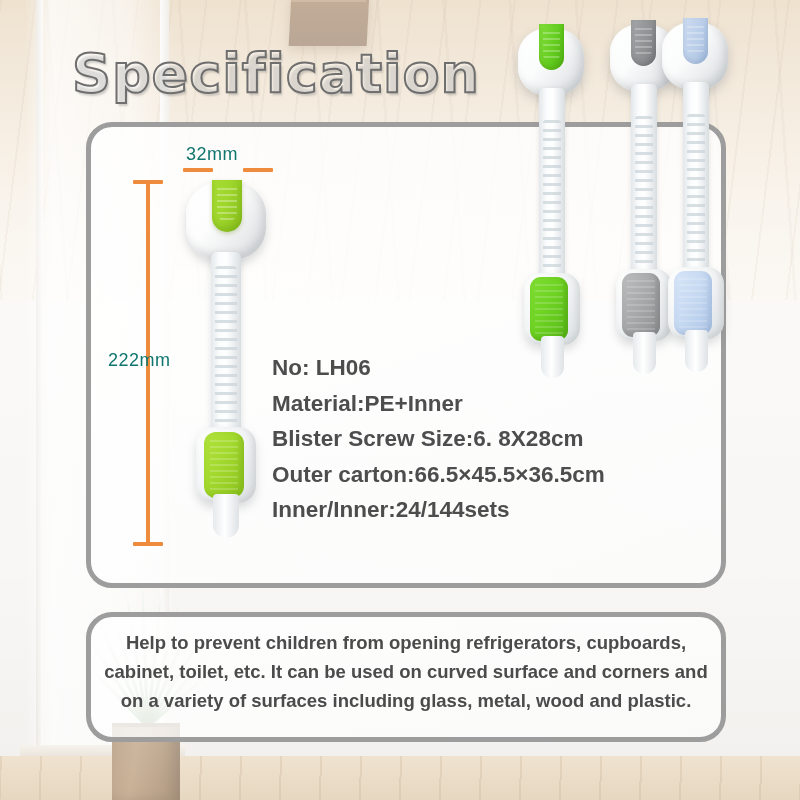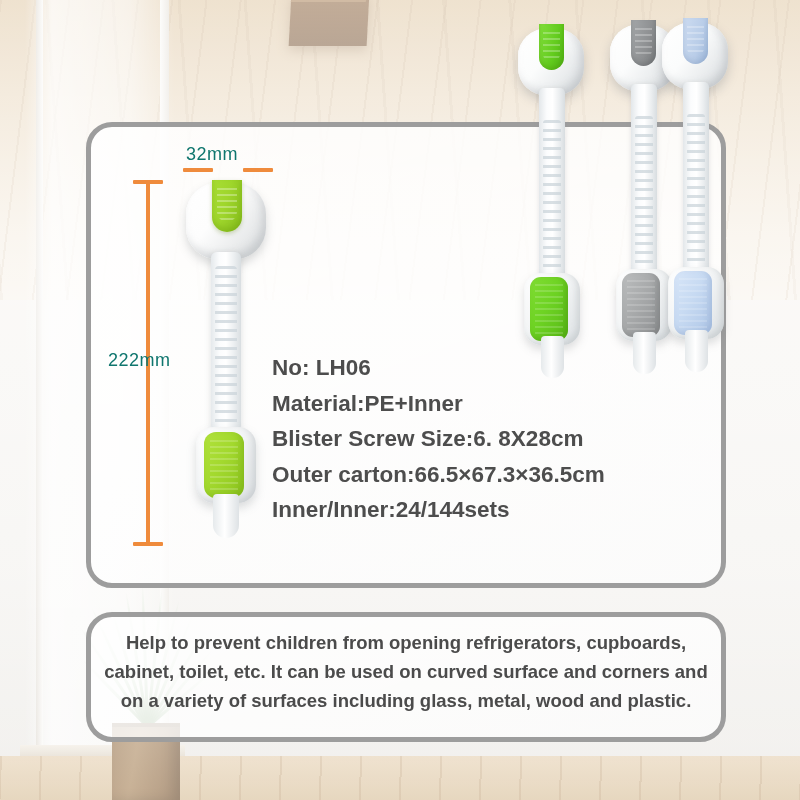--- a/index.html
+++ b/index.html
@@ -253,20 +253,21 @@
     <div class="blade" style="height:112px;transform:rotate(31deg);"></div>
     <div class="blade" style="height:100px;transform:rotate(40deg);"></div>
     <div class="blade" style="height:92px;transform:rotate(-44deg);"></div>
     <div class="blade" style="height:86px;transform:rotate(49deg);"></div>
     <div class="pot-top"></div>
     <div class="pot"></div>
   </div>
 
   <div class="bg-haze"></div>
 
+  <div class="title">Specification</div>
 
   <div class="panel panel-main"></div>
 
   <div class="dim-orange lbl-32">32mm</div>
   <div class="tick-h tick-h-l"></div>
   <div class="tick-h tick-h-r"></div>
 
   <div class="vcap vcap-top"></div>
   <div class="vline"></div>
   <div class="vcap vcap-bot"></div>
@@ -280,21 +281,21 @@
     <div class="latch">
       <div class="latch-pad"></div>
     </div>
     <div class="tail"></div>
   </div>
 
   <div class="spec-list">
     <div>No: LH06</div>
     <div>Material:PE+Inner</div>
     <div>Blister Screw Size:6. 8X28cm</div>
-    <div>Outer carton:66.5×67.3×36.5cm</div>
+    <div>Outer carton:66.5×45.5×36.5cm</div>
     <div>Inner/Inner:24/144sets</div>
   </div>
 
   <div class="variant" style="left:512px;top:28px;">
     <div class="v-head">
       <div class="v-btn" style="background:linear-gradient(105deg,#84e03c,#62cb1d 60%,#4fb014);box-shadow:inset 0 -3px 5px rgba(70,140,10,.35);"></div>
     </div>
     <div class="v-strap"></div>
     <div class="v-latch">
       <div class="v-pad" style="background:linear-gradient(120deg,#81dd33,#6ed323 45%,#57b817);box-shadow:inset -3px -3px 6px rgba(70,140,10,.38);"></div>

